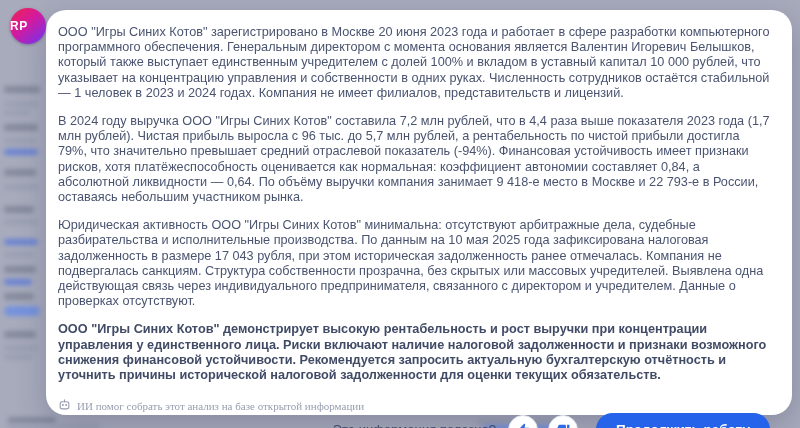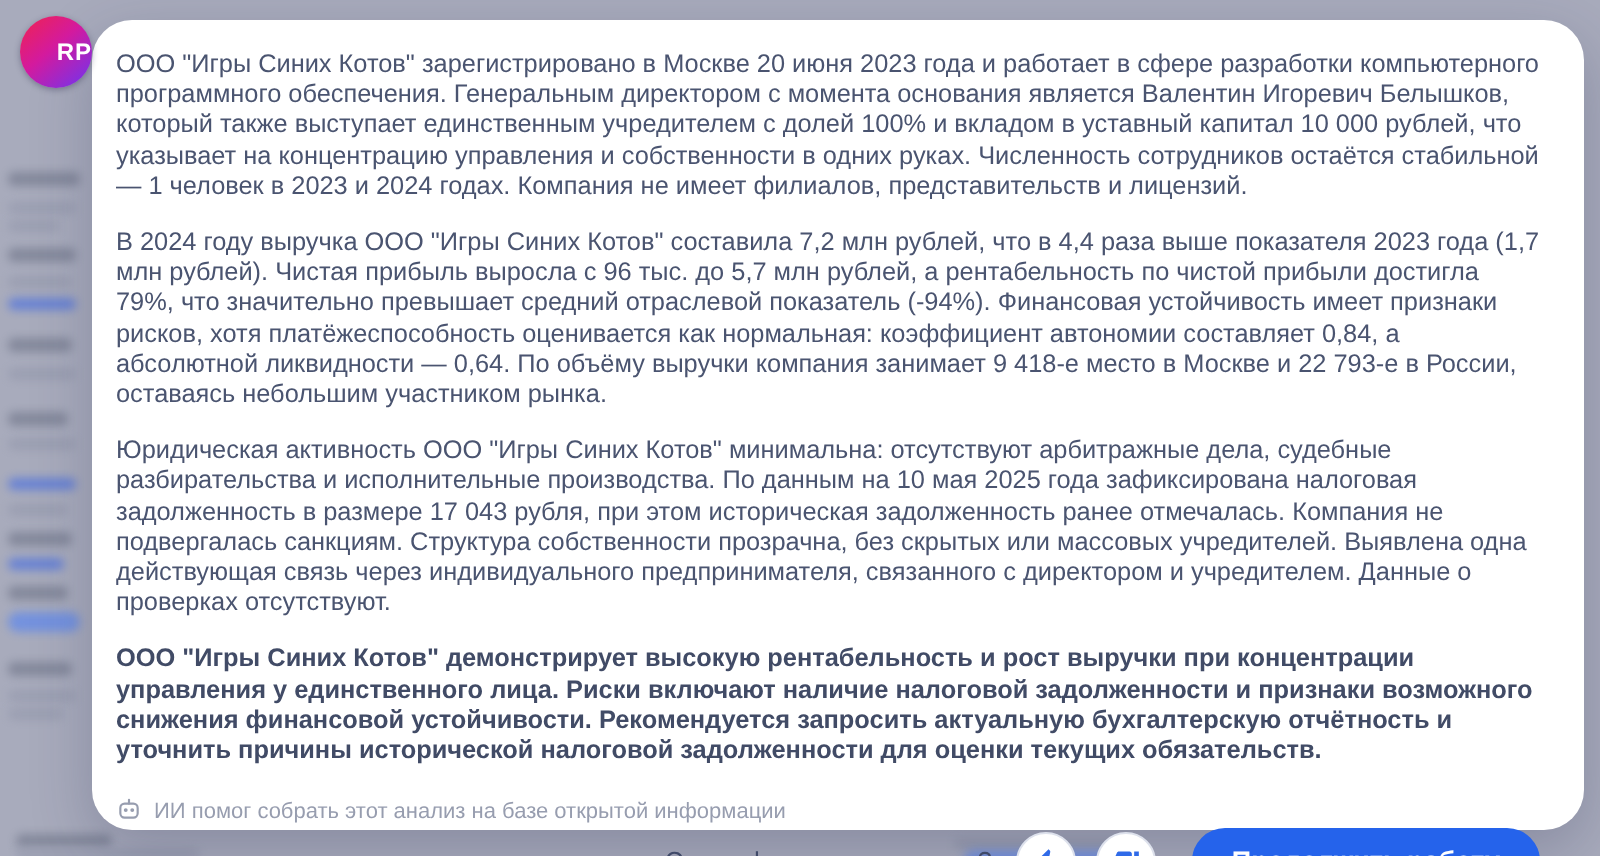--- a/index.html
+++ b/index.html
@@ -17,21 +17,21 @@
   .bg-light { background:#9a9eb1; opacity:.9;  height:6px; }
   .bg-blue  { background:#5d7bd8; opacity:.85; height:6px; }
   .bg-pill  { background:#6e8fe2; opacity:.9;  height:10px; border-radius:6px; }
 
   
   .avatar {
     position:absolute; left:10px; top:8px; z-index:5;
     width:36px; height:36px; border-radius:50%;
     background:linear-gradient(140deg,#f0234f 0%, #d31a9e 45%, #6c35f2 100%);
     color:#fff; font-size:12px; font-weight:bold; letter-spacing:.5px;
-    display:flex; align-items:center; justify-content:flex-end;
+    display:flex; align-items:center; justify-content:flex-start;
     box-shadow:0 1px 3px rgba(30,30,60,.35);
   }
 
   
   .card {
     position:absolute; left:46px; top:10px;
     width:746px; height:405px;
     background:#ffffff;
     border-radius:20px;
     box-shadow:0 10px 30px rgba(40,45,80,.25);
@@ -39,21 +39,21 @@
     padding:15px 22px 8px 12px;
     display:flex; flex-direction:column;
     z-index:2;
   }
   .report { color:#4a5470; font-size:12.7px; line-height:15.2px; }
   .report p { margin:0 0 13px 0; }
   .report p.bold { font-weight:bold; color:#414b66; }
 
   .disclaimer {
     display:flex; align-items:center; gap:6px;
-    color:#979daf; font-size:11px; margin-top:2px;
+    color:#979daf; font-size:11px; margin-top:2px;font-family:Liberation Serif, serif;
   }
   .disclaimer svg { flex:none; }
 
   .footer {
     margin-top:auto;
     display:flex; align-items:center; justify-content:flex-end;
     gap:10px; padding-bottom:8px;
   }
   .feedback-label { color:#3f4968; font-size:13px; margin-right:2px; }
   .thumb-btn {

